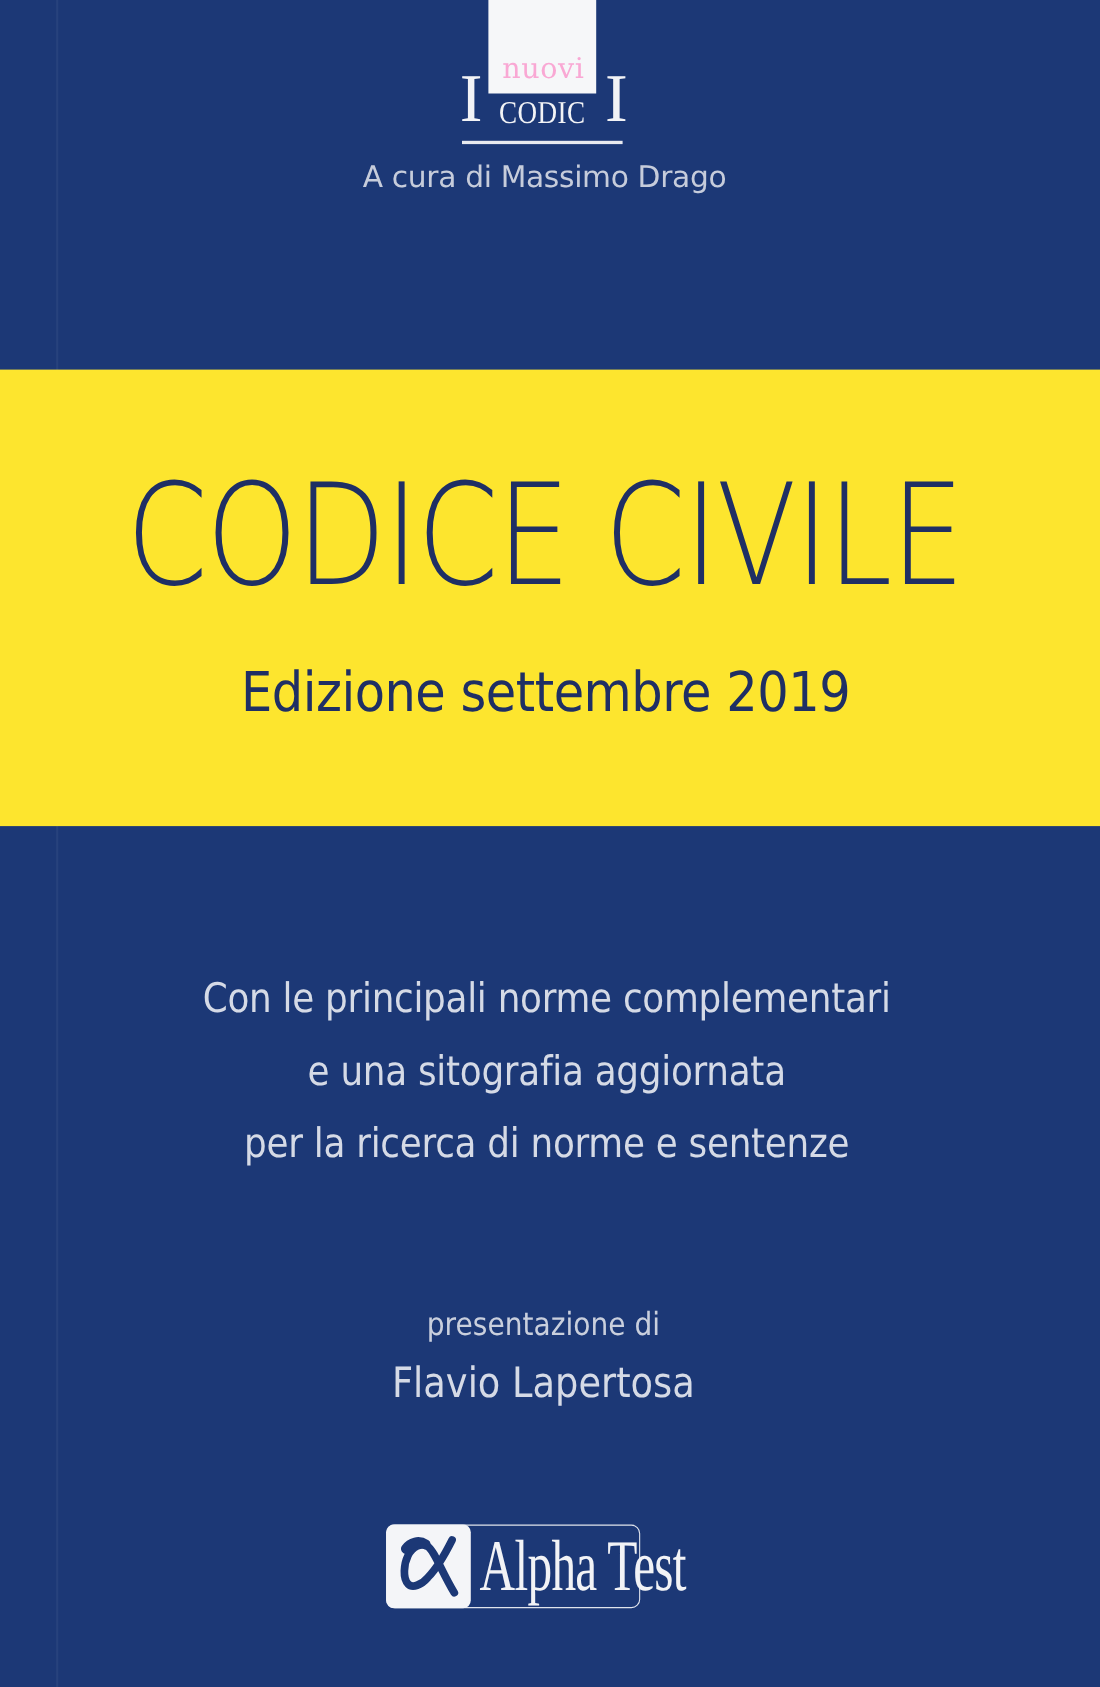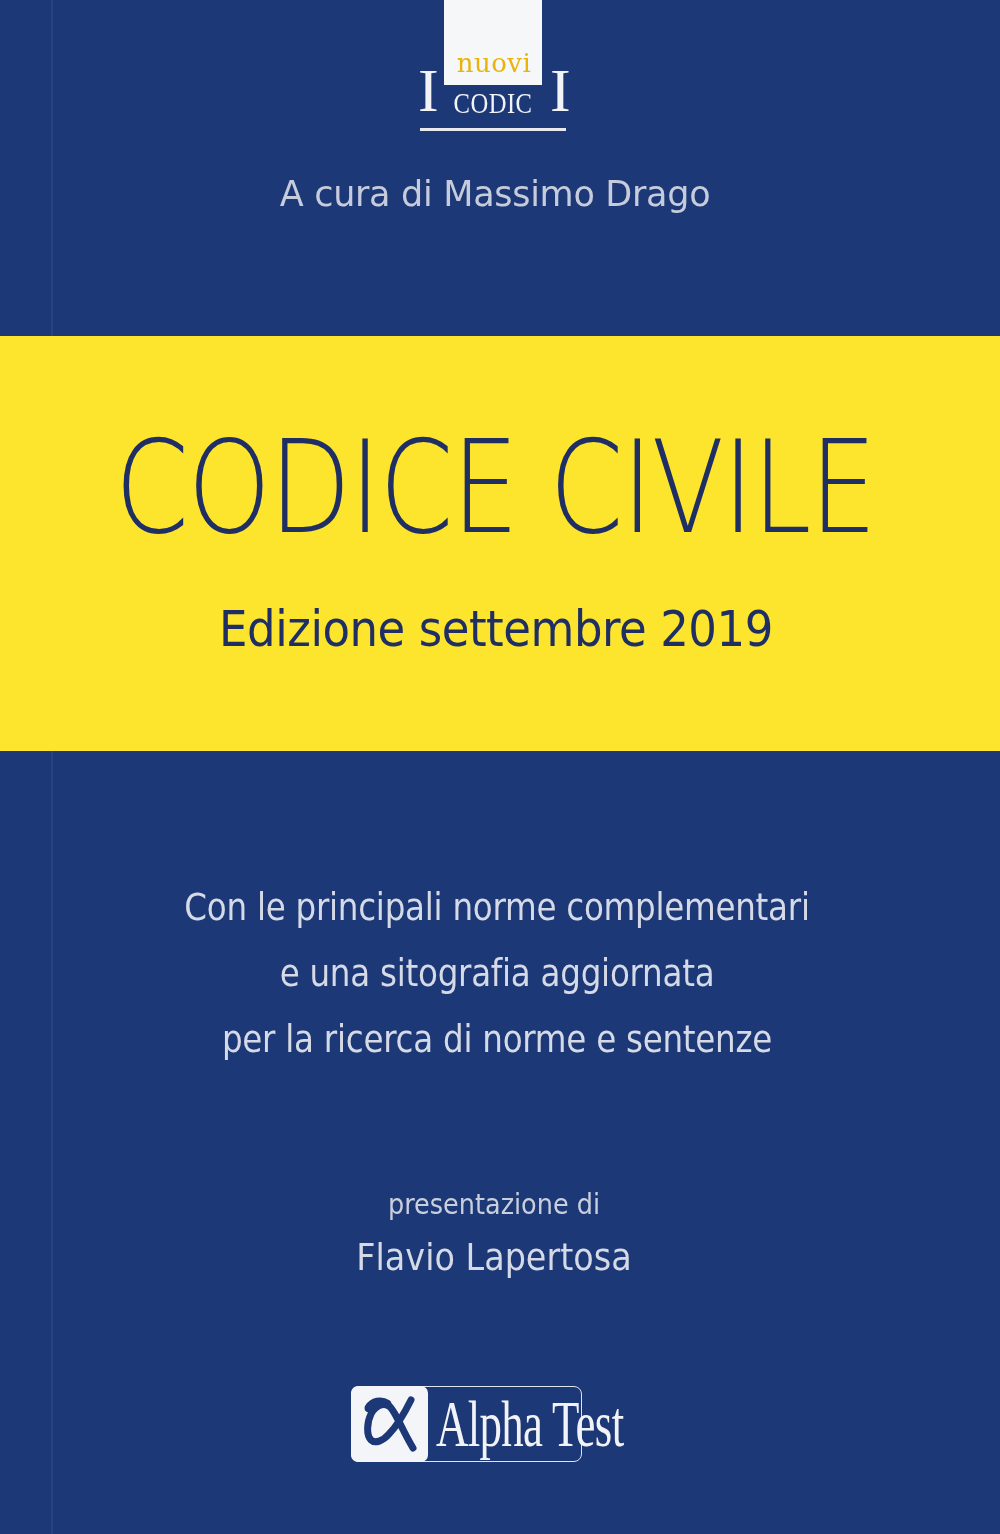--- a/index.html
+++ b/index.html
@@ -2,27 +2,27 @@
 <html><head>
 <meta charset="utf-8">
 <style>
   html, body { margin:0; padding:0; }
   body { width:1000px; height:1534px; overflow:hidden; background:#1d3a78; position:relative; font-family:"DejaVu Sans", sans-serif; }
   .cover { position:absolute; left:0; top:0; width:1000px; height:1534px; background:#1c3876; }
   .crease { position:absolute; left:51px; top:0; width:2px; height:1534px; background:rgba(255,255,255,0.05); }
   
   .series-logo { position:absolute; left:416px; top:0; width:155px; height:135px; }
   .series-white { position:absolute; left:28px; top:0; width:98px; height:85px; background:#f6f7f9; }
-  .series-nuovi { position:absolute; left:30px; top:48px; width:96px; text-align:center; font-family:"DejaVu Serif", serif; font-size:26px; color:#eab308; letter-spacing:0.5px; line-height:30px; }
+  .series-nuovi { position:absolute; left:30px; top:48px; width:96px; text-align:center; font-family:"DejaVu Serif", serif; font-size:26px; color:#f9a8d4; letter-spacing:0.5px; line-height:30px; }
   .series-bigI { position:absolute; top:62px; font-family:"Liberation Serif", serif; font-size:62px; line-height:56px; color:#f2f3f6; }
   .series-bigI.left { left:2px; }
   .series-bigI.right { left:134px; }
   .series-codic { position:absolute; left:28px; top:88px; width:98px; text-align:center; font-family:"Liberation Serif", serif; font-size:29px; line-height:30px; color:#f2f3f6; letter-spacing:0.5px; transform:scaleX(0.85); transform-origin:center; }
   .series-rule { position:absolute; left:4px; top:128px; width:146px; height:3px; background:#e8eaf0; }
-  .curator { position:absolute; left:0; top:174px; width:990px; text-align:center; color:#c6ccdb; font-size:35px; font-family:"DejaVu Sans", sans-serif; font-weight:normal; letter-spacing:-0.3px; }
+  .curator { position:absolute; left:0; top:146px; width:990px; text-align:center; color:#c6ccdb; font-size:27px; font-family:"DejaVu Sans", sans-serif; font-weight:normal; letter-spacing:-0.3px; }
   
   .band { position:absolute; left:0; top:336px; width:1000px; height:415px; background:#fde52e; }
   .title { position:absolute; left:0; top:418px; width:990px; text-align:center; color:#1f2f64; font-family:"DejaVu Sans", sans-serif; font-weight:200; font-size:128px; line-height:140px; letter-spacing:-2px; transform:scaleX(0.83); transform-origin:center; -webkit-text-stroke:0px; }
   .edition { position:absolute; left:0; top:596px; width:992px; text-align:center; color:#1f2f64; font-family:"DejaVu Sans", sans-serif; font-size:50px; line-height:66px; transform:scaleX(0.9); transform-origin:center; letter-spacing:-0.5px; }
   .desc { position:absolute; left:0; top:875px; width:994px; text-align:center; color:#d5dae6; font-family:"DejaVu Sans", sans-serif; font-size:37px; line-height:66px; transform:scaleX(0.88); transform-origin:center; letter-spacing:-0.3px; }
   .pres-label { position:absolute; left:0; top:1186px; width:988px; text-align:center; color:#c9cfdd; font-size:29px; line-height:36px; transform:scaleX(0.88); transform-origin:center; }
   .pres-name { position:absolute; left:0; top:1233px; width:988px; text-align:center; color:#d5dae6; font-size:38px; line-height:48px; transform:scaleX(0.88); transform-origin:center; }
   
   .pub-logo { position:absolute; left:351px; top:1386px; width:231px; height:76px; border:1.5px solid #dfe3ec; border-radius:8px; box-sizing:border-box; }
   .pub-mark { position:absolute; left:-1px; top:-1px; width:77px; height:76px; background:#f4f5f8; border-radius:7px; }

